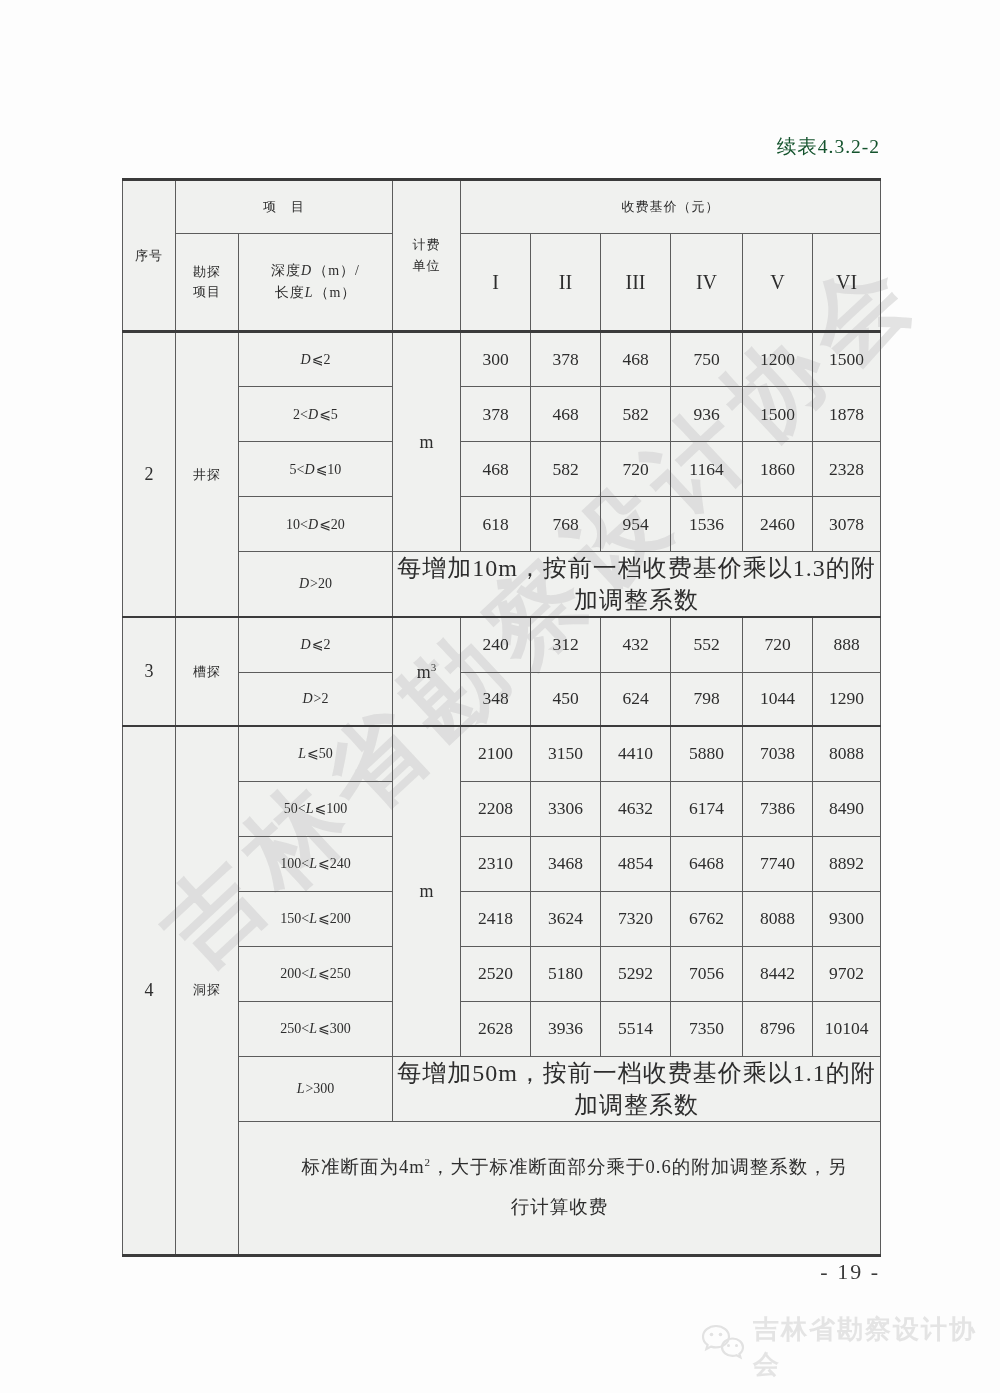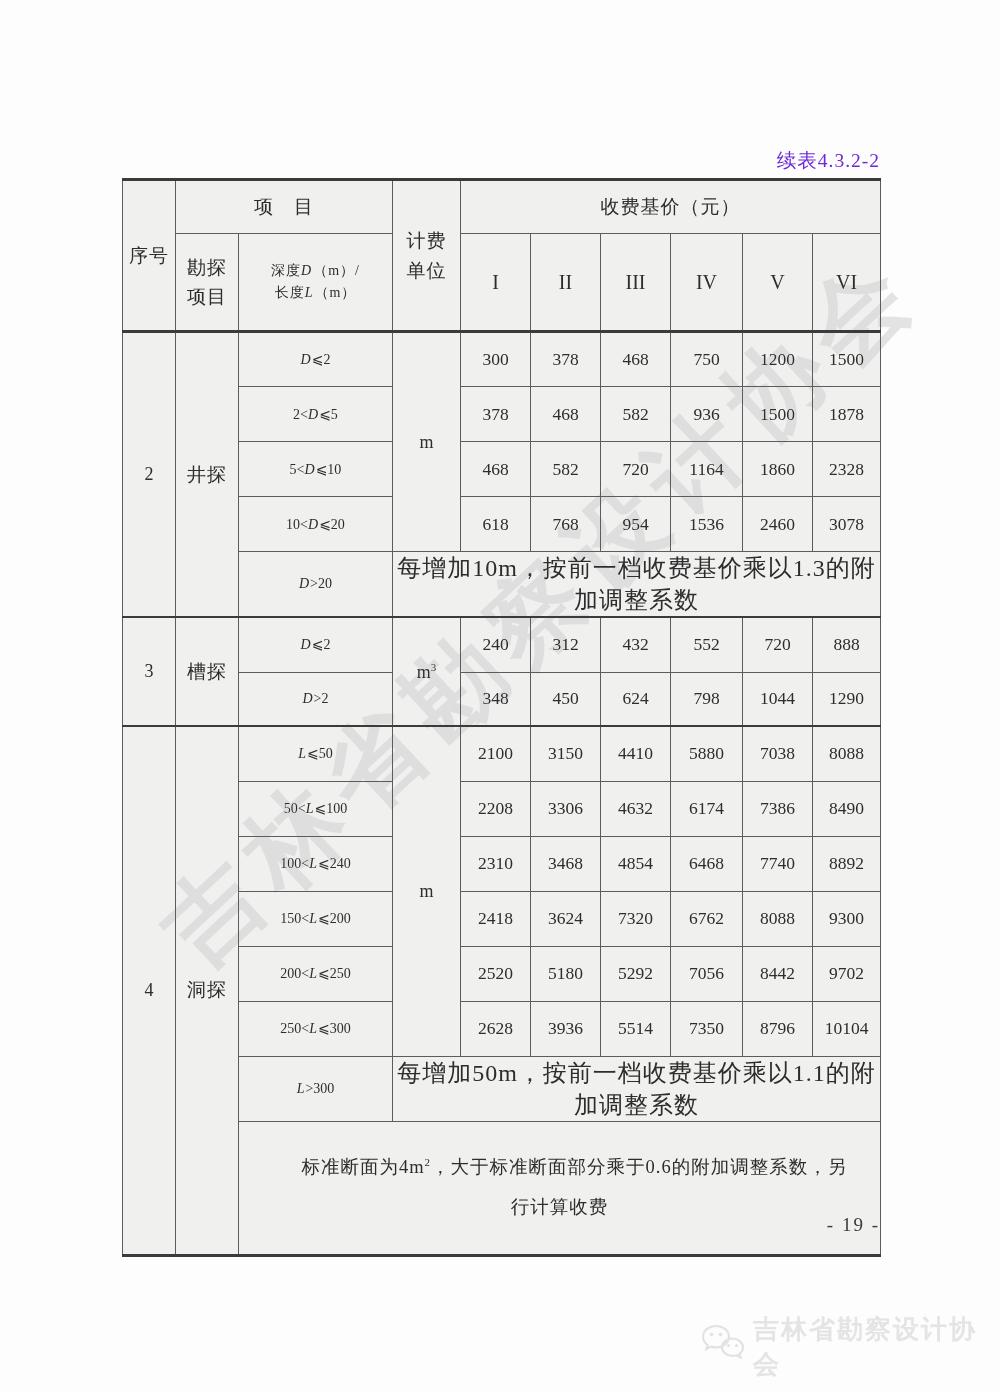--- a/index.html
+++ b/index.html
@@ -2,57 +2,57 @@
 <html><head>
 <meta charset="utf-8">
 <style>
   html,body { margin:0; padding:0; background:#ffffff; }
   .page {
     position:relative; width:1000px; height:1393px; margin:0 auto;
     background:#fdfdfd; overflow:hidden;
     font-family:"Liberation Serif","DejaVu Serif",serif; color:#2d2d2d;
   }
   .caption {
-    position:absolute; top:147px; right:120px;
-    font-size:19.5px; letter-spacing:1px; color:#6d28d9;
+    position:absolute; top:133px; right:120px;
+    font-size:19.5px; letter-spacing:1px; color:#14532d;
   }
   table.tbl {
     position:absolute; left:122px; top:178px; width:758px;
     border-collapse:collapse; table-layout:fixed;
     background:#f0f1ef;
     border-top:3px solid #3b3b3b; border-bottom:3px solid #3b3b3b;
     border-left:1px solid #6a6a6a; border-right:1px solid #6a6a6a;
   }
   .tbl td {
     border:1px solid #5c5c5c; text-align:center; vertical-align:middle;
     padding:0; color:#2d2d2d;
   }
   tr.after-hdr td { border-top:3px solid #3b3b3b; }
   tr.sep2 td { border-top:2.5px solid #3b3b3b; }
   tr.h1 { height:54px; } tr.h2 { height:98px;margin-left:12px; }
   tr.dr { height:55px; } tr.r7 { height:63px;margin-left:28px; }
   tr.r9h { height:54px; } tr.r16h { height:57px; } tr.r17h { height:134px; }
-  .cjk { font-size:19px; letter-spacing:1px; }
+  .cjk { font-size:13px; letter-spacing:1px; }
   .two-line div { line-height:1.55; }
   .grade { font-size:20px; }
   .num { font-size:18px; }
   .rng { font-size:14px; }
   .rng i { font-style:italic; padding-right:1px; }
   .val { font-size:17.5px; }
   .unit { font-size:18px; }
   .unit sup, .bn sup { font-size:11px; vertical-align:super; }
   .ovf { font-size:24px; letter-spacing:1px; }
   .bottom-note {
     text-align:left; font-size:18.5px; letter-spacing:1px; line-height:2.15;
     padding:0 12px;
   }
   .bn-l1 { text-indent:1.6em; }
   .page-number {
-    position:absolute; top:1214px; right:120px;
-    font-size:19px; letter-spacing:2px; color:#3a3a3a;
+    position:absolute; top:1259px; right:120px;
+    font-size:22px; letter-spacing:2px; color:#3a3a3a;
   }
   .watermark {
     position:absolute; left:135px; top:900px;
     transform:rotate(-43deg); transform-origin:0 0;
     font-family:"Liberation Sans","DejaVu Sans",sans-serif;
     font-size:96px; font-weight:700; letter-spacing:14px; white-space:nowrap;
     color:#d2d2d2; opacity:0.6; mix-blend-mode:darken;
     pointer-events:none; z-index:6;
   }
   .footer-brand {

